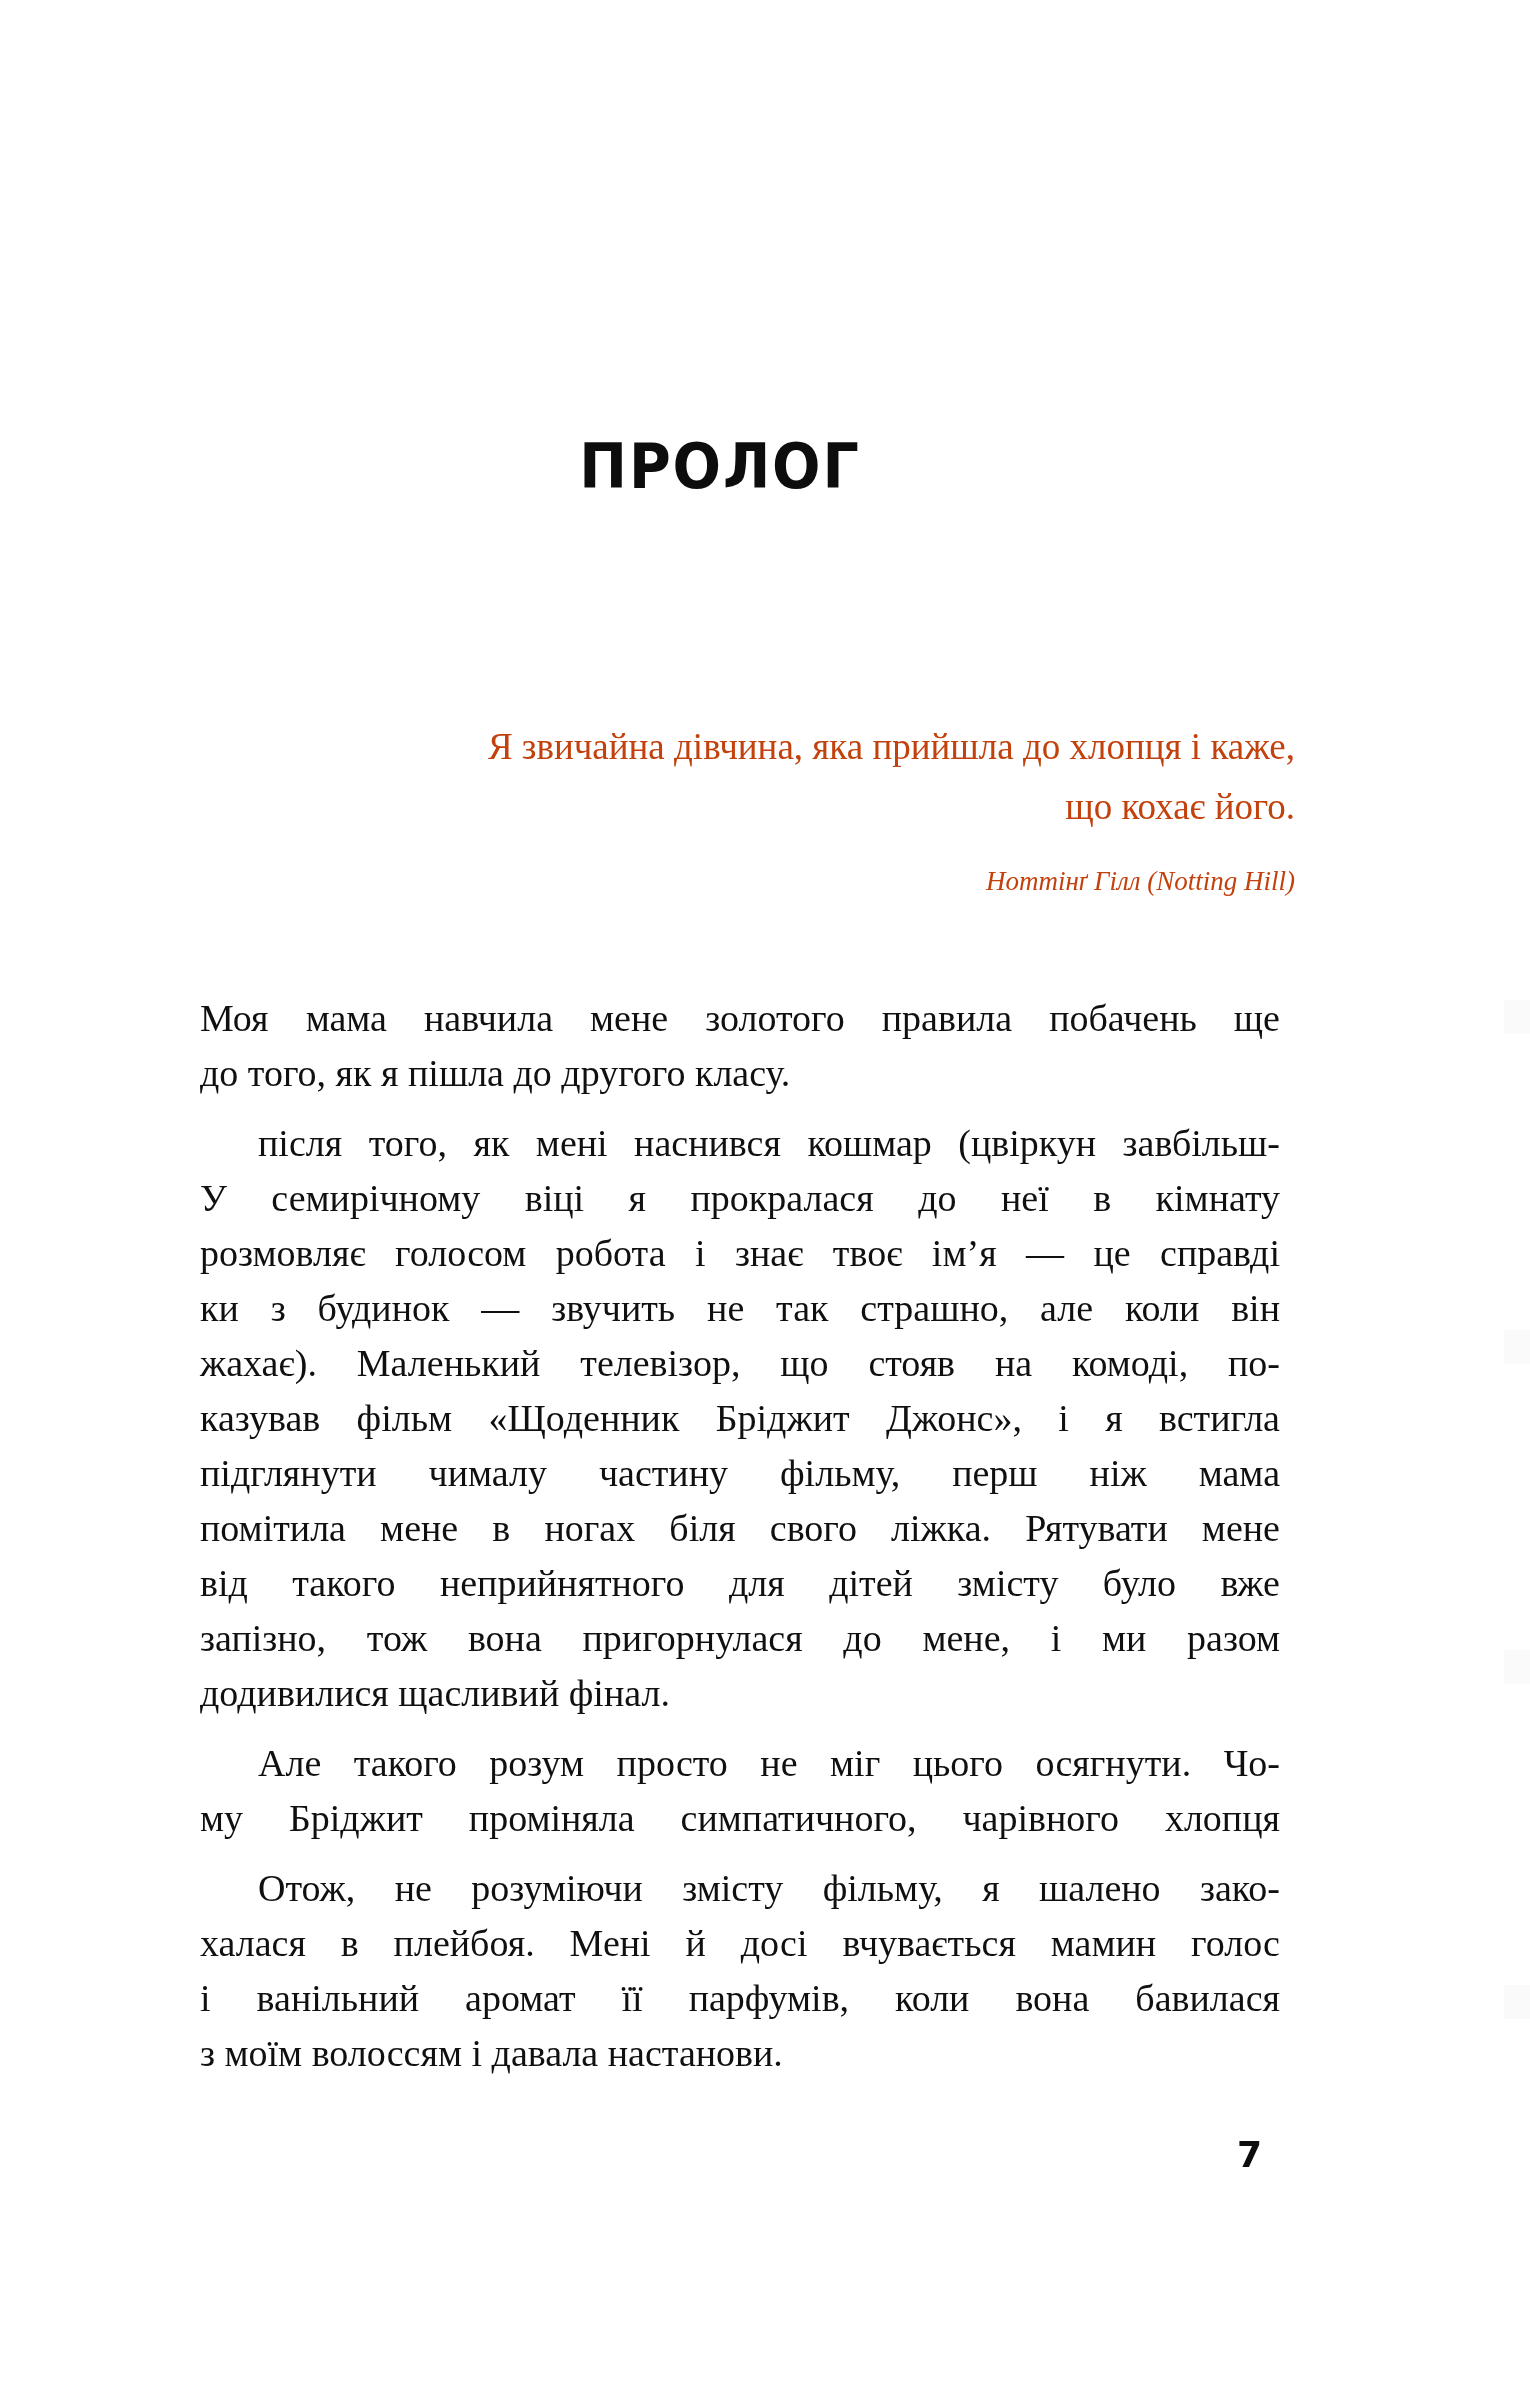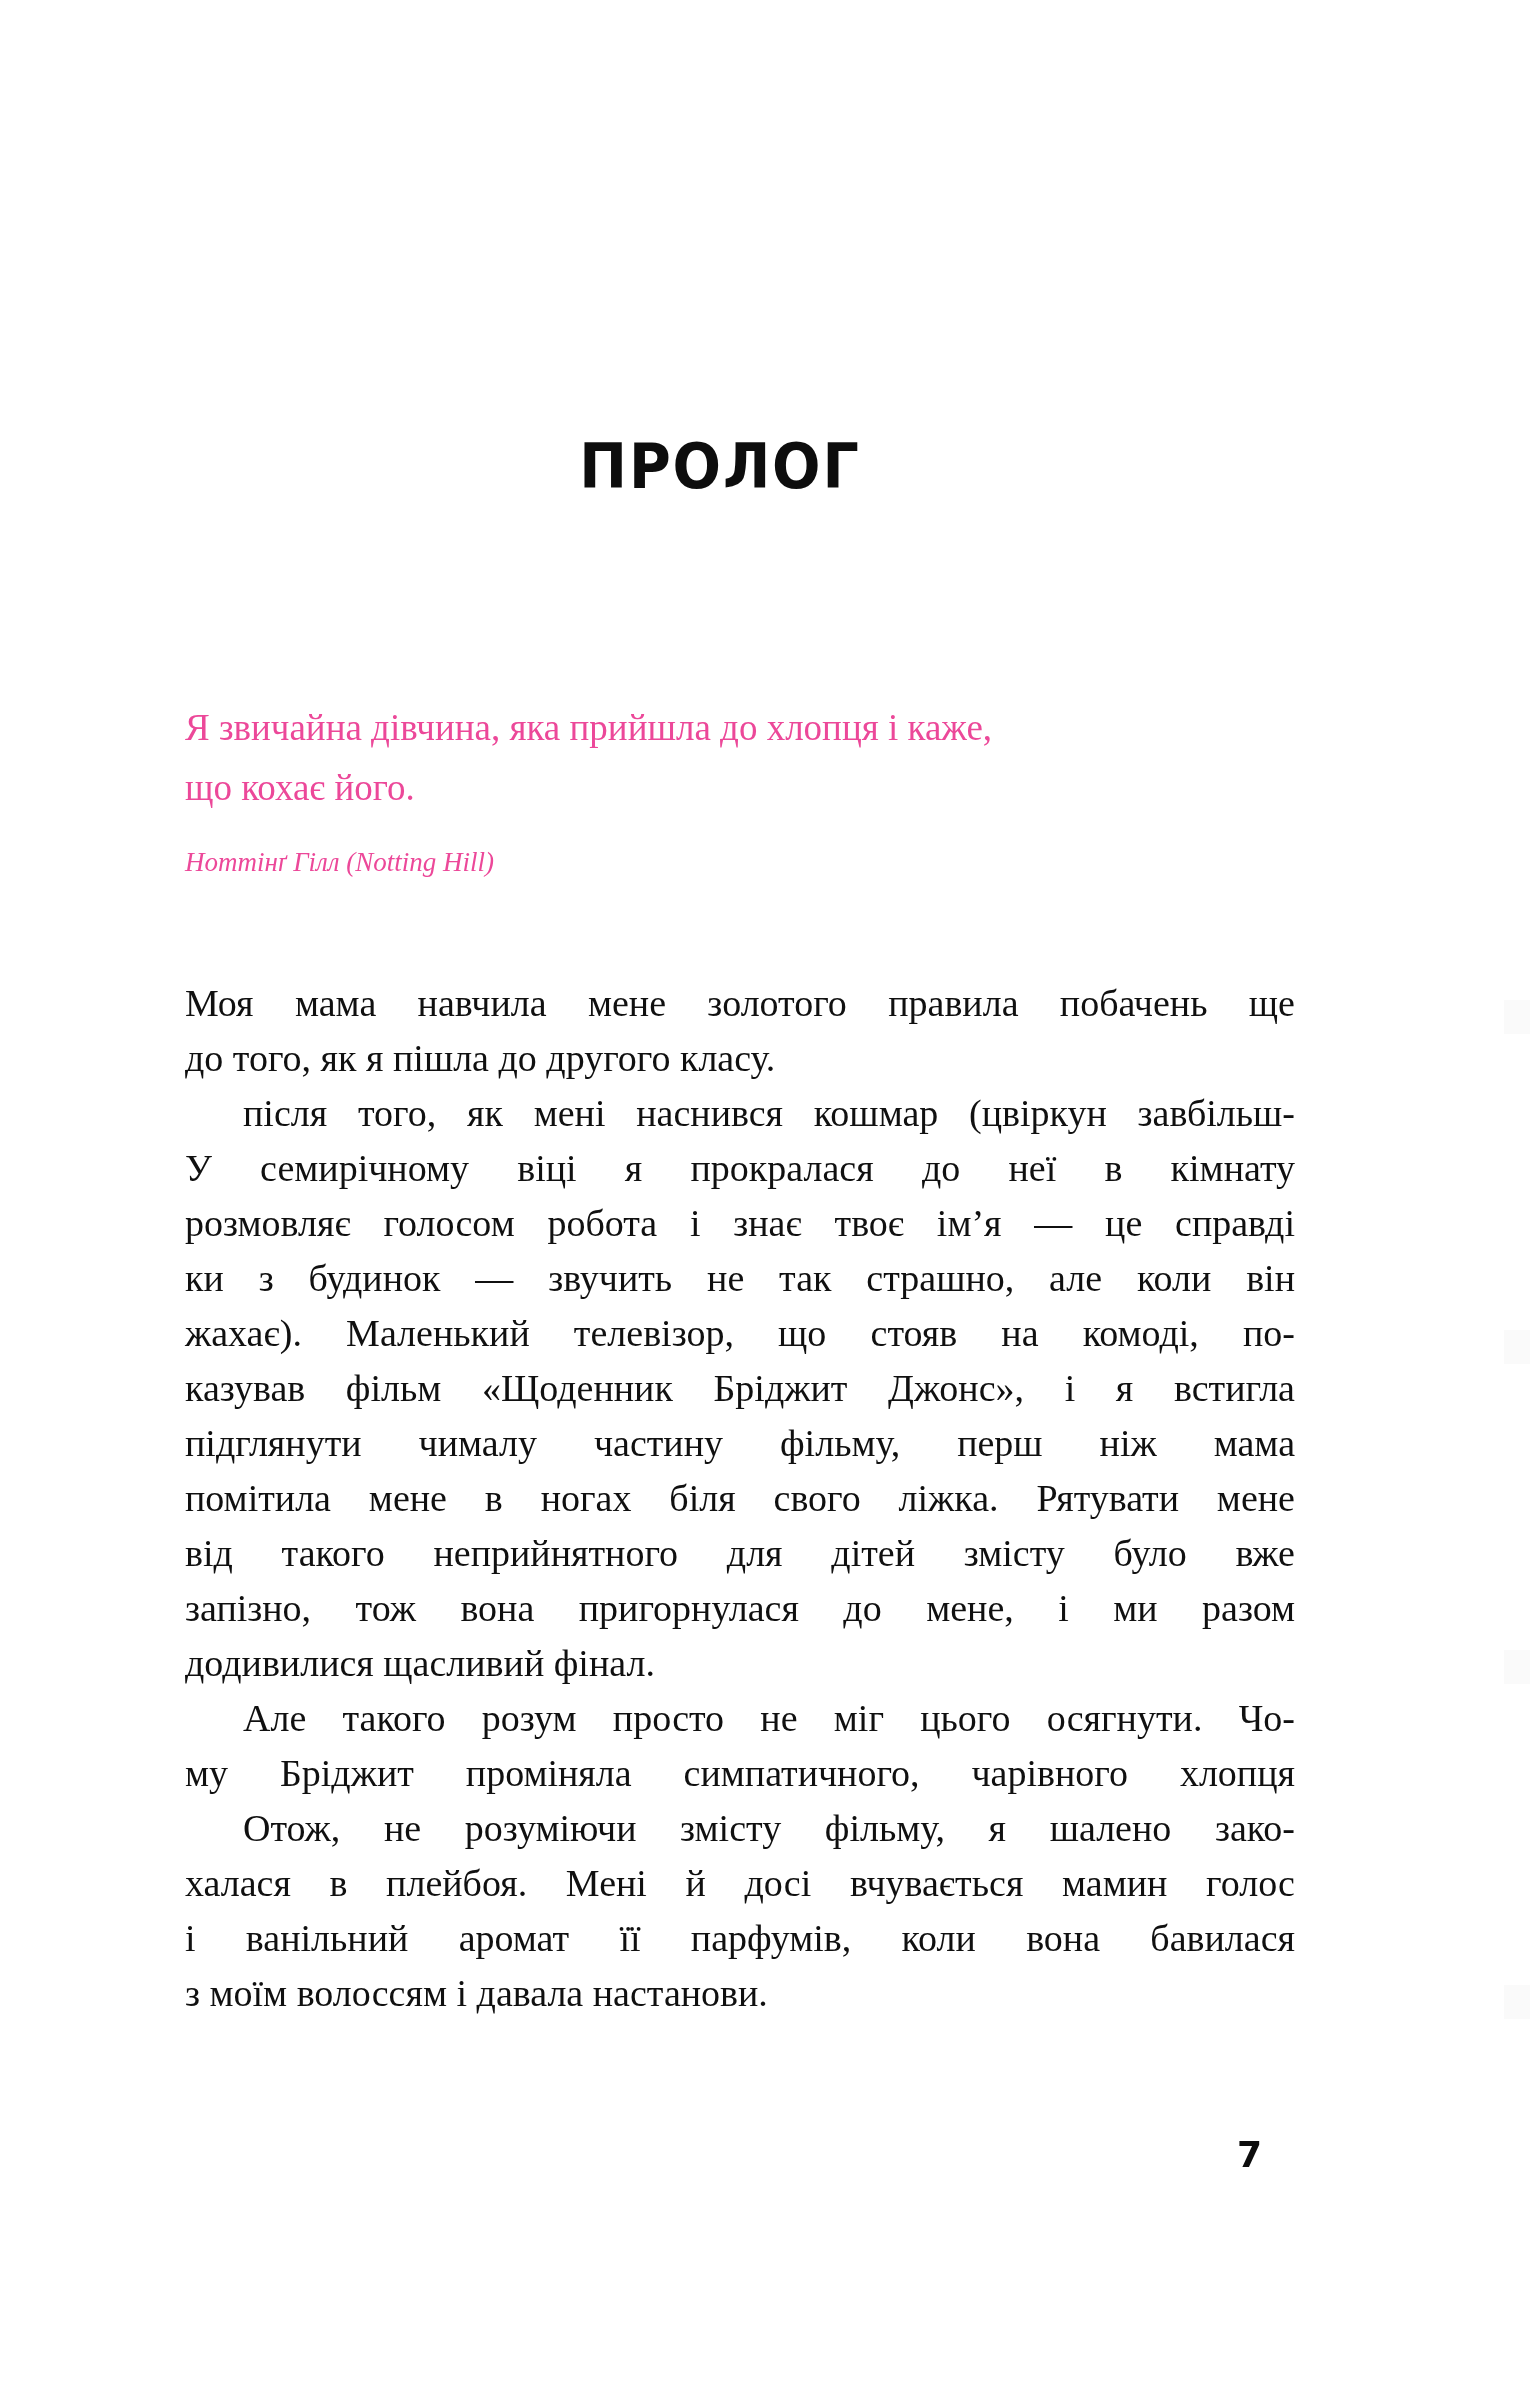--- a/index.html
+++ b/index.html
@@ -25,26 +25,26 @@
     font-family: "DejaVu Sans", sans-serif;
     font-weight: bold;
     font-size: 62px;
     letter-spacing: 2px;
     color: #0d0d0d;
     transform: scaleX(0.92);
     transform-origin: 50% 50%;
   }
   .epigraph {
     position: absolute;
-    top: 698px;
+    top: 717px;
     left: 185px;
     width: 1110px;
-    text-align: left;
+    text-align: right;
     font-family: "Liberation Serif", serif;
-    color: #ec4899;
+    color: #c2410c;
   }
   .epigraph .quote-line {
     font-size: 37px;
     line-height: 60px;
   }
   .epigraph .attribution {
     margin-top: 16px;
     font-style: italic;
     font-size: 27px;
     line-height: 56px;
@@ -52,21 +52,21 @@
   .body-text {
     position: absolute;
     top: 976px;
     left: 185px;
     width: 1110px;
     font-family: "Liberation Serif", serif;
     font-size: 38px;
     line-height: 55px;
     color: #101010;
   }
-  .para { margin: 0; }
+  .para { margin: 15px; }
   .para .line {
     text-align: justify;
     text-align-last: justify;
   }
   .para .line.last {
     text-align: justify;
     text-align-last: left;
   }
   .para.indent .line:first-child {
     text-indent: 58px;

